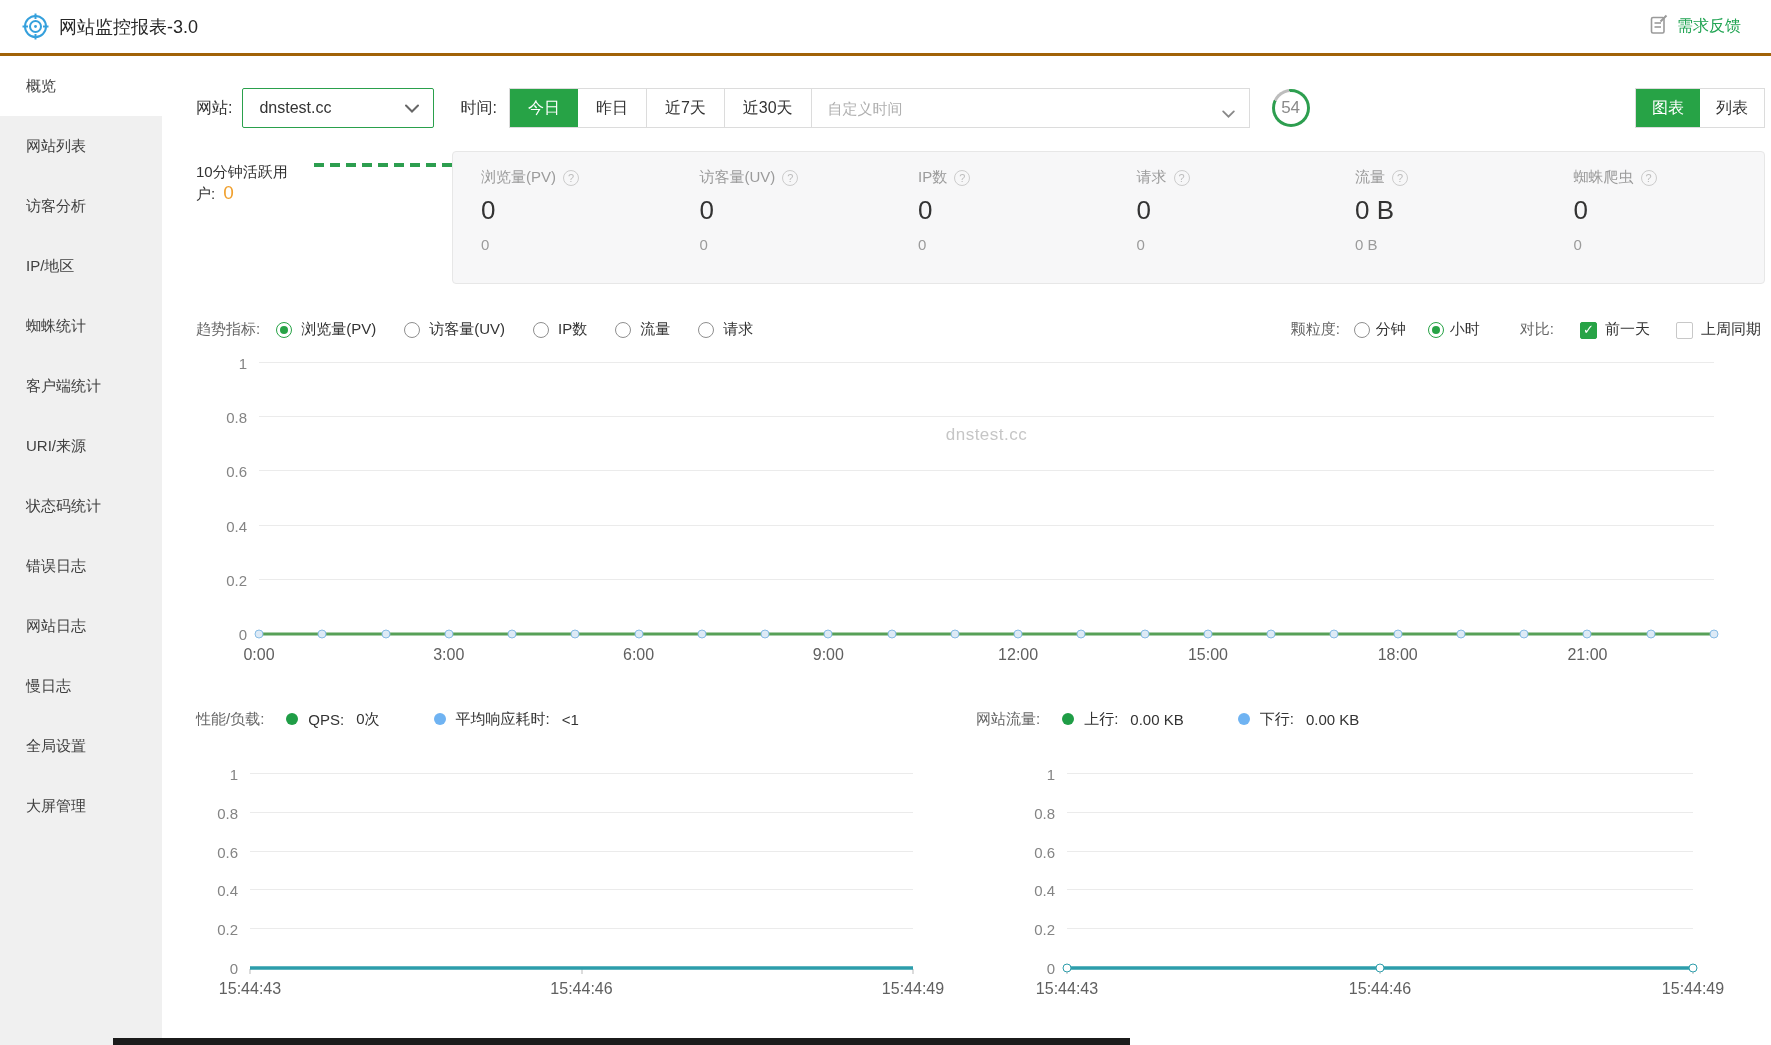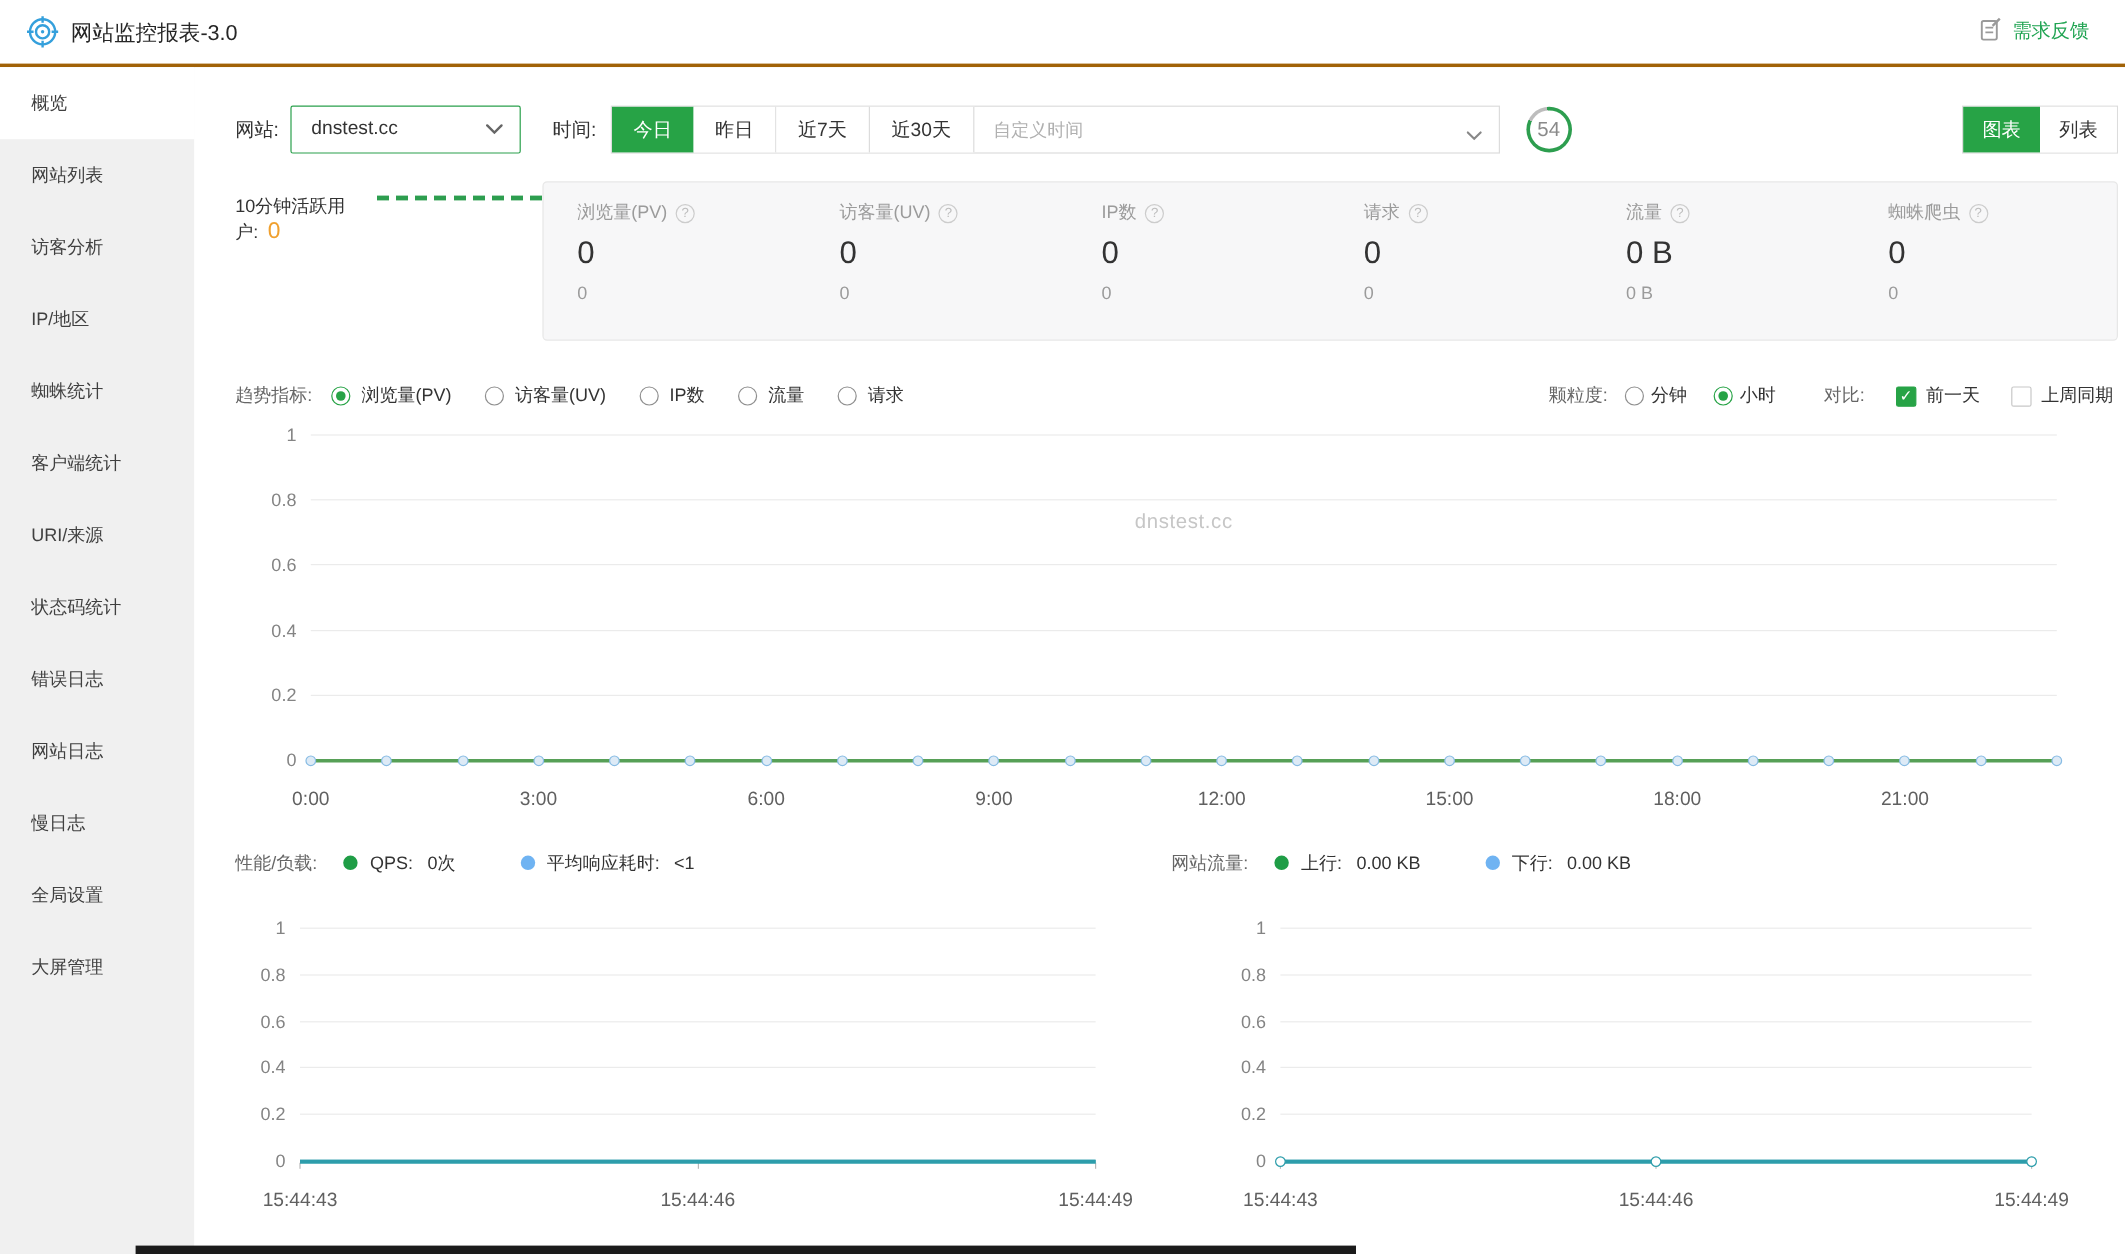--- a/index.html
+++ b/index.html
@@ -79,21 +79,21 @@
   .checkbox.on::after { content:"✓"; color:#fff; position:absolute; left:2px; top:-1px; font-size:13px; font-weight:bold; }
   .check-label { color:#333; }
 
   
   .chart { position:relative; }
   .chart .plot { position:relative; margin-left:var(--g); height:var(--h); }
   .chart .yaxis { position:absolute; left:0; top:0; width:calc(var(--g) - 12px); height:var(--h); }
   .ytick { position:absolute; right:0; transform:translateY(50%); font-size:15px; color:#848484; }
   .gridline { position:absolute; left:0; right:0; height:1px; background:#ebebeb; }
   .xaxis { position:relative; margin-left:var(--g); height:30px; }
-  .xtick { position:absolute; top:24px; transform:translateX(-50%); font-size:16px; color:#606060; white-space:nowrap; }
+  .xtick { position:absolute; top:12px; transform:translateX(-50%); font-size:16px; color:#606060; white-space:nowrap; }
   .xtickmark { position:absolute; bottom:-6px; width:1px; height:5px; background:#b9b9b9; transform:translateX(-50%); }
   .line-svg { position:absolute; inset:0; width:100%; height:100%; overflow:visible; }
   .dot { position:absolute; width:9px; height:9px; border:1.5px solid; border-radius:50%; transform:translate(-50%,50%); }
   .watermark { position:absolute; top:62px; left:50%; transform:translateX(-50%); color:#c6c6c6; font-size:17px; letter-spacing:.5px; }
   .main-chart { --g:97px; --h:271px; margin:24px 57px 0 0; }
   .small-chart { --h:194px; margin-top:44px; }
 
   
   .bottom { display:flex; margin:44px 0 0 34px; }
   .col { width:717px; flex:none; }

